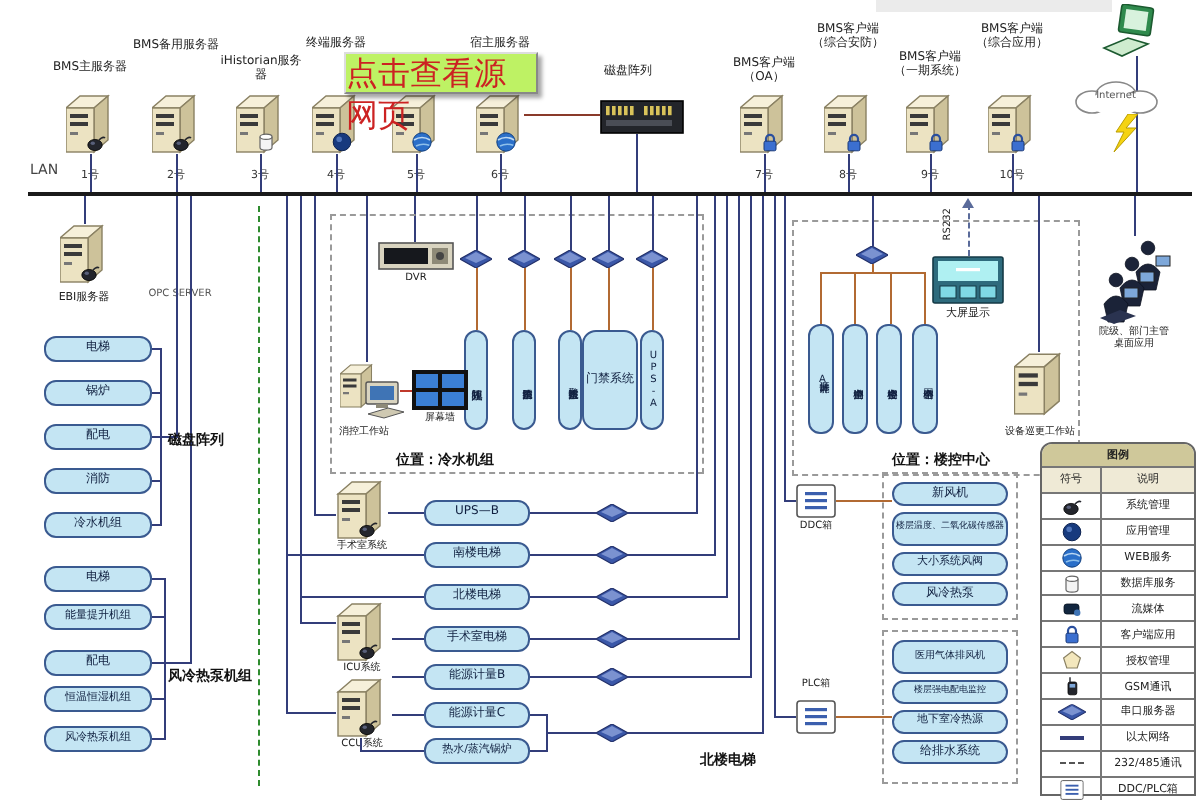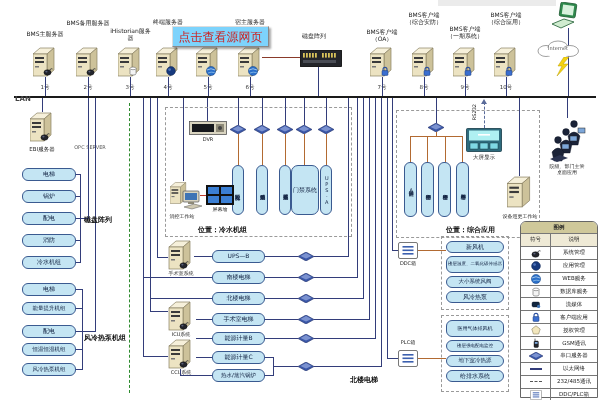--- a/index.html
+++ b/index.html
@@ -11,21 +11,21 @@
 .or{position:absolute;background:#b26a32}
 .red{position:absolute;background:#c0392b}
 .lb{position:absolute;font-size:6px;color:#222;text-align:center;line-height:1.15;white-space:nowrap}
 .lb.wrap{white-space:normal}
 .bold{font-weight:bold;font-size:7px;color:#111}
 .pill{position:absolute;background:#c4e5f3;border:1px solid #3a5a90;border-radius:6px;display:flex;align-items:center;justify-content:center;font-size:6px;color:#102040;text-align:center;line-height:1.05;padding:0 1px}
 .vpill{position:absolute;background:#c4e5f3;border:1px solid #3a5a90;border-radius:6px;display:flex;align-items:center;justify-content:center;writing-mode:vertical-rl;text-orientation:upright;font-size:5.5px;color:#102040;text-align:center;letter-spacing:0;line-height:1.1}
 .dbox{position:absolute;border:1px dashed #9a9a9a;background:transparent}
 .gdash{position:absolute;width:0;border-left:1px dashed #2e8b2e}
 .port{position:absolute;font-size:5.5px;color:#333;width:18px;text-align:center;white-space:nowrap}
-.tooltip{position:absolute;background:#7dd3fc;border:1px solid #888;border-top-color:#ddd;border-left-color:#ddd;box-shadow:2px 2px 2px rgba(0,0,0,0.35);display:flex;align-items:flex-end;justify-content:center;font-size:12px;color:#cc2222}
+.tooltip{position:absolute;background:#bef264;border:1px solid #888;border-top-color:#ddd;border-left-color:#ddd;box-shadow:2px 2px 2px rgba(0,0,0,0.35);display:flex;align-items:flex-start;justify-content:center;font-size:16px;color:#cc2222}
 .legend{position:absolute;border:1px solid #666;background:#fff}
 .legrow{display:flex;border-top:1px solid #777;height:12.9px}
 .legrow .c1{width:30px;border-right:1px solid #777;display:flex;align-items:center;justify-content:center}
 .legrow .c2{flex:1;display:flex;align-items:center;justify-content:center;font-size:5.5px}
 </style>
 </head>
 <body>
 
 <svg width="0" height="0" style="position:absolute">
 <defs>
@@ -151,21 +151,21 @@
   <rect x="3" y="3" width="12" height="7" fill="#3f74b5"></rect>
   <rect x="6" y="12" width="6" height="2" fill="#8e8a78"></rect>
   <polygon points="2,17 12,14 20,16 10,19" fill="#cfc9b2" stroke="#555" stroke-width="0.5"></polygon>
 </symbol>
 </defs>
 </svg>
 
 <div class="abs" style="left:438px;top:0;width:118px;height:6px;background:#ebebeb"></div>
 
 <div class="blk" style="left:14px;top:96px;width:582px;height:2.4px"></div>
-<div class="lb" style="left:15px;top:95px;font-size:7px;font-weight:bold;color:#444">LAN</div>
+<div class="lb" style="left:15px;top:81px;font-size:7px;font-weight:normal;color:#444">LAN</div>
 
 <div class="port" style="left:36px;top:84px">1号</div>
 <div class="port" style="left:79px;top:84px">2号</div>
 <div class="port" style="left:121px;top:84px">3号</div>
 <div class="port" style="left:159px;top:84px">4号</div>
 <div class="port" style="left:199px;top:84px">5号</div>
 <div class="port" style="left:241px;top:84px">6号</div>
 <div class="port" style="left:373px;top:84px">7号</div>
 <div class="port" style="left:415px;top:84px">8号</div>
 <div class="port" style="left:456px;top:84px">9号</div>
@@ -580,21 +580,21 @@
 <svg class="abs" style="left:466px;top:128px" width="36" height="24">
     <use href="#sym-bigscreen"></use>
   </svg>
 <div class="lb" style="left:466px;top:154px;width:36px;font-size:5.5px">大屏显示</div>
 
 <div class="ln" style="left:519px;top:98px;width:1px;height:78px"></div>
 <svg class="abs" style="left:507px;top:176px" width="26" height="32">
     <use href="#sym-server"></use>
   </svg>
 <div class="lb" style="left:494px;top:214px;width:52px;font-size:5px">设备巡更工作站</div>
-<div class="lb bold" style="left:446px;top:226px">位置：综合应用</div>
+<div class="lb bold" style="left:446px;top:226px">位置：楼控中心</div>
 
 <div class="ln" style="left:567px;top:98px;width:1px;height:20px"></div>
 <svg class="abs" style="left:548px;top:118px" width="38" height="46">
     <use href="#sym-people"></use>
   </svg>
 <div class="lb" style="left:542px;top:164px;width:50px;font-size:5px"><span>院级、部门主管</span><br><span>桌面应用</span></div>
 
 <div class="legend" style="left:520px;top:221px;width:78px;height:177px;border-radius:6px 6px 0 0">
   <div style="height:11px;background:#cfc89a;border-radius:5px 5px 0 0;display:flex;align-items:center;justify-content:center;font-size:5.5px;font-weight:bold">图例</div>
   <div class="legrow" style="background:#efead6">

